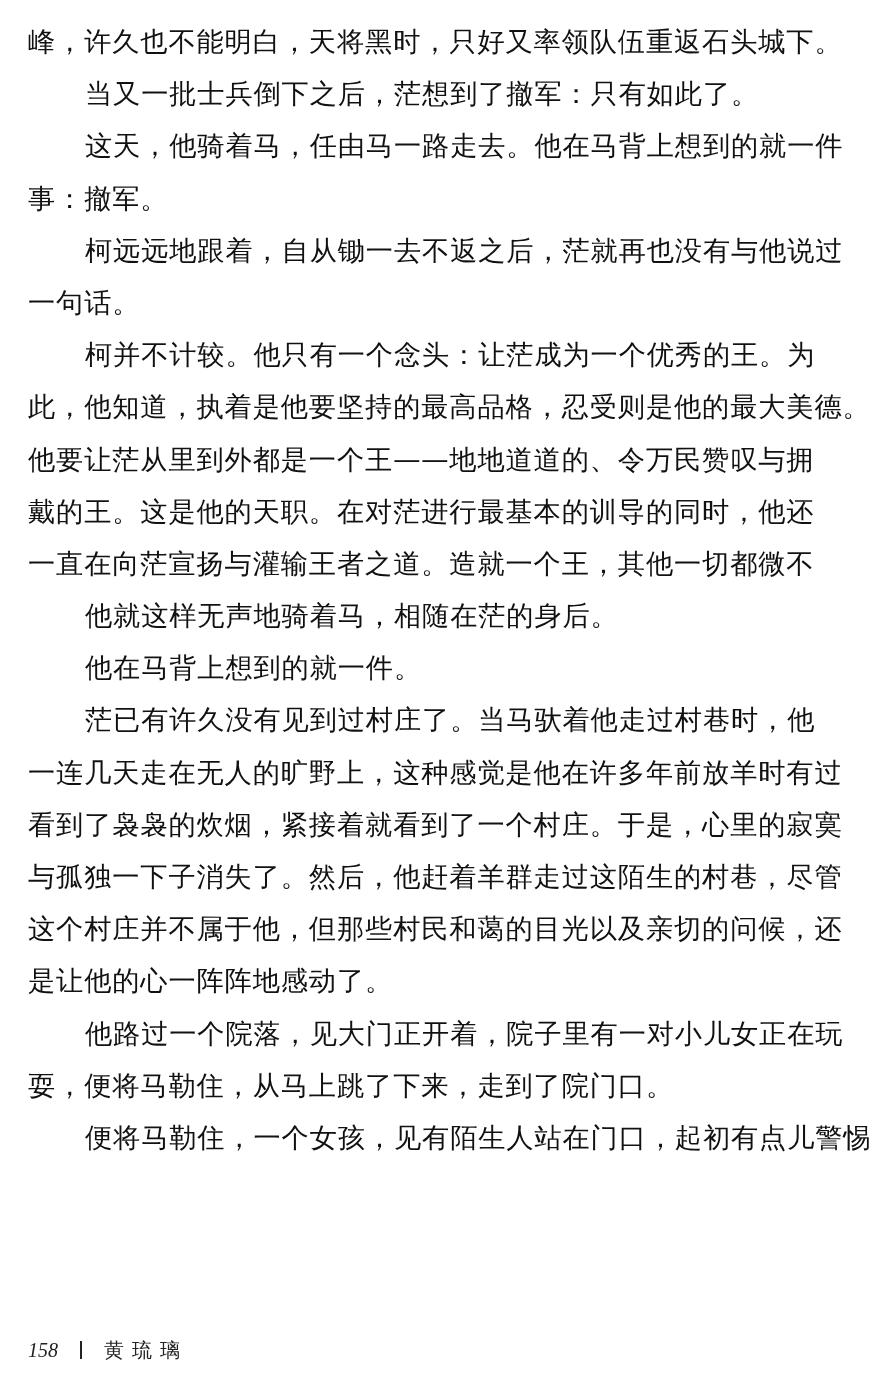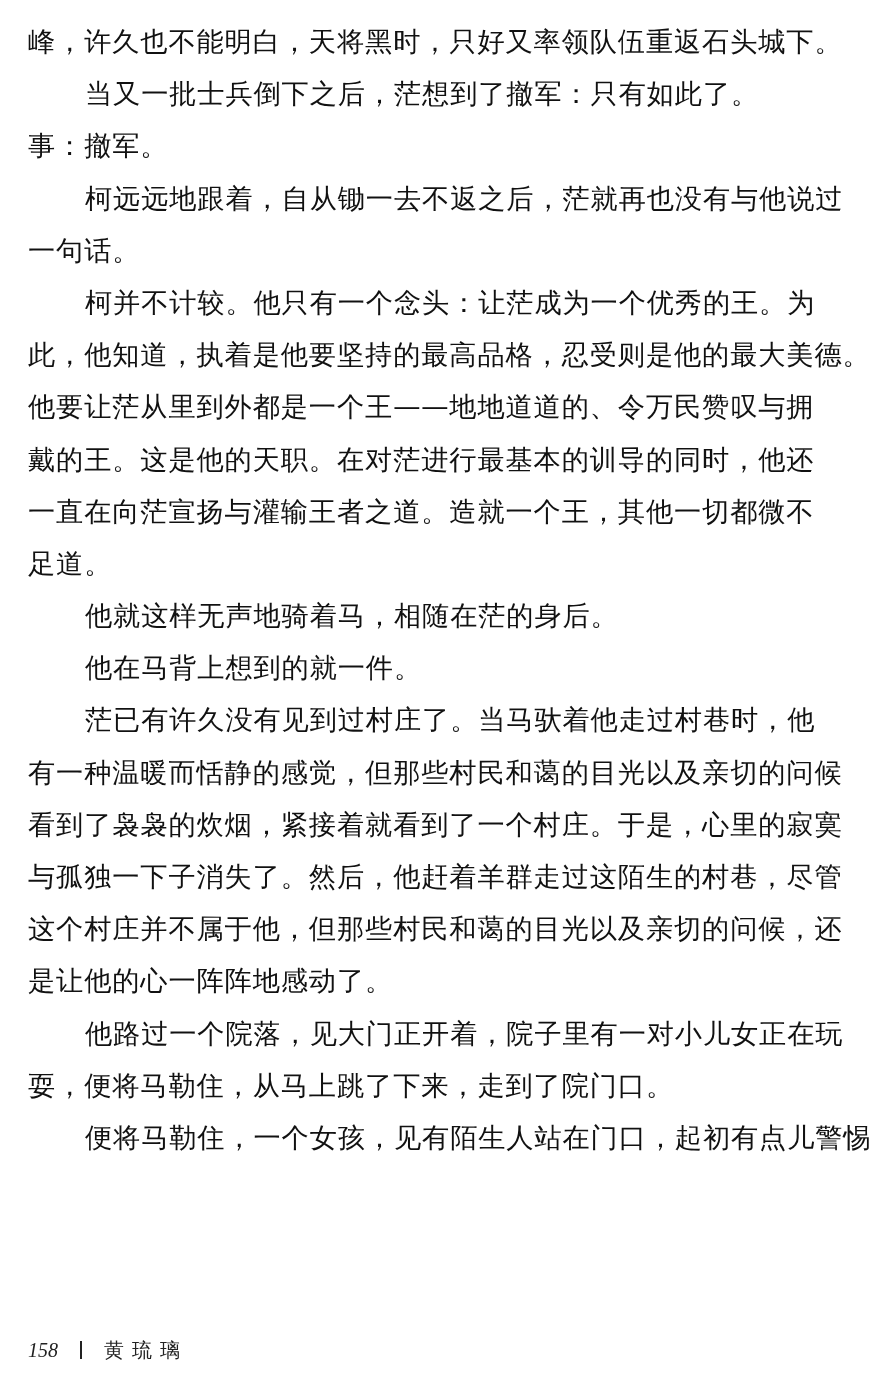--- a/index.html
+++ b/index.html
@@ -61,33 +61,33 @@
       font-size: 20px;
       letter-spacing: 8px;
     }
   </style>
 </head>
 <body>
 
 <div class="page-body">
   <span class="line">峰，许久也不能明白，天将黑时，只好又率领队伍重返石头城下。</span>
   <span class="line indent">当又一批士兵倒下之后，茫想到了撤军：只有如此了。</span>
+  <span class="line indent">这天，他骑着马，任由马一路走去。他在马背上想到的就一件</span>
   <span class="line">事：撤军。</span>
   <span class="line indent">柯远远地跟着，自从锄一去不返之后，茫就再也没有与他说过</span>
   <span class="line">一句话。</span>
   <span class="line indent">柯并不计较。他只有一个念头：让茫成为一个优秀的王。为</span>
   <span class="line">此，他知道，执着是他要坚持的最高品格，忍受则是他的最大美德。</span>
   <span class="line">他要让茫从里到外都是一个王——地地道道的、令万民赞叹与拥</span>
   <span class="line">戴的王。这是他的天职。在对茫进行最基本的训导的同时，他还</span>
   <span class="line">一直在向茫宣扬与灌输王者之道。造就一个王，其他一切都微不</span>
-  <span class="line">足道。</span>
   <span class="line indent">他就这样无声地骑着马，相随在茫的身后。</span>
   <span class="line indent">他在马背上想到的就一件。</span>
   <span class="line indent">茫已有许久没有见到过村庄了。当马驮着他走过村巷时，他</span>
-  <span class="line">有一种温暖而恬静的感觉，但那些村民和蔼的目光以及亲切的问候</span>
+  <span class="line">一连几天走在无人的旷野上，这种感觉是他在许多年前放羊时有过</span>
   <span class="line">看到了袅袅的炊烟，紧接着就看到了一个村庄。于是，心里的寂寞</span>
   <span class="line">与孤独一下子消失了。然后，他赶着羊群走过这陌生的村巷，尽管</span>
   <span class="line">这个村庄并不属于他，但那些村民和蔼的目光以及亲切的问候，还</span>
   <span class="line">是让他的心一阵阵地感动了。</span>
   <span class="line indent">他路过一个院落，见大门正开着，院子里有一对小儿女正在玩</span>
   <span class="line">耍，便将马勒住，从马上跳了下来，走到了院门口。</span>
   <span class="line indent">便将马勒住，一个女孩，见有陌生人站在门口，起初有点儿警惕</span>
 </div>
 
 <div class="footer">

